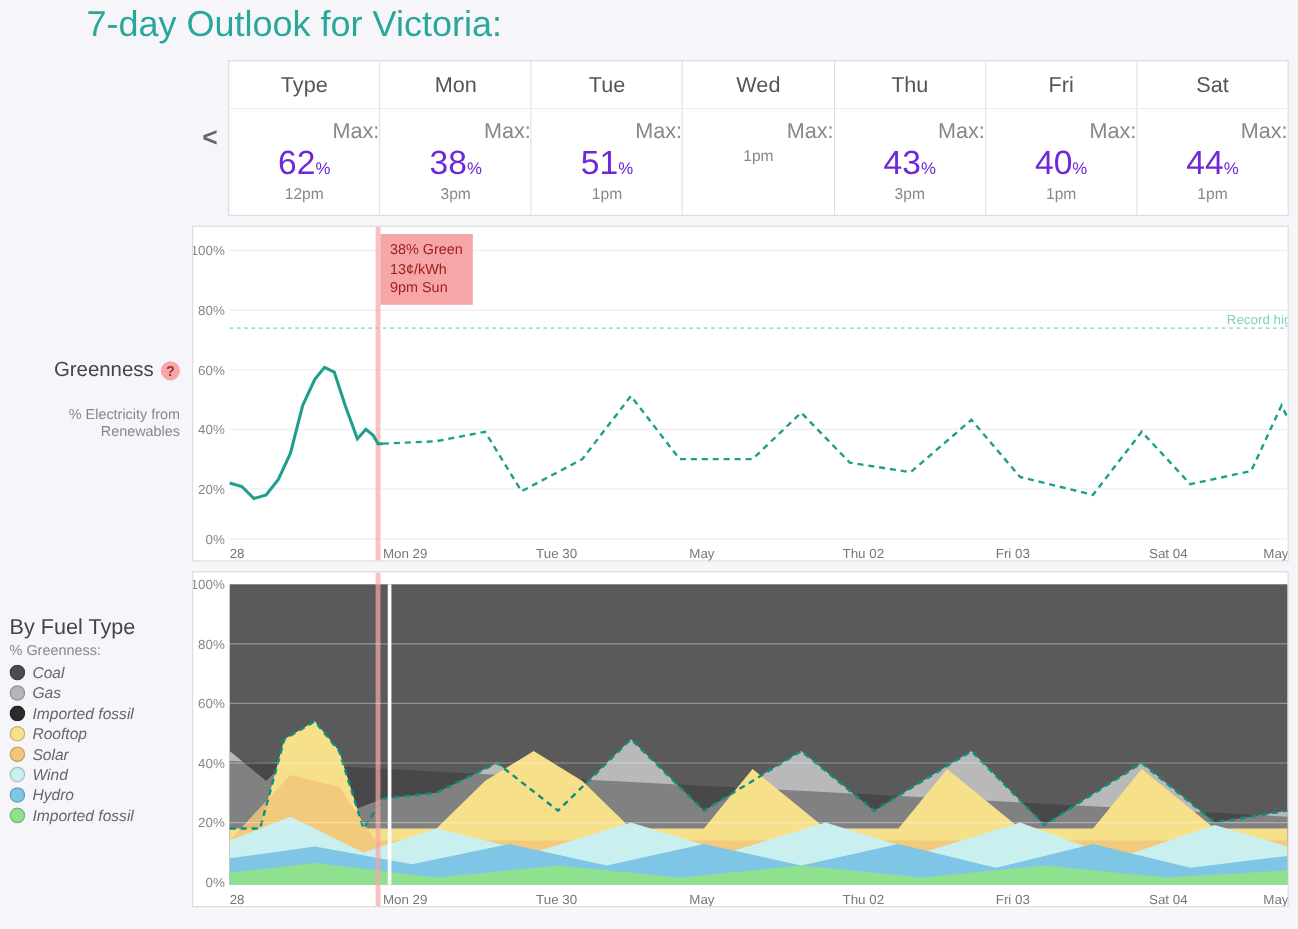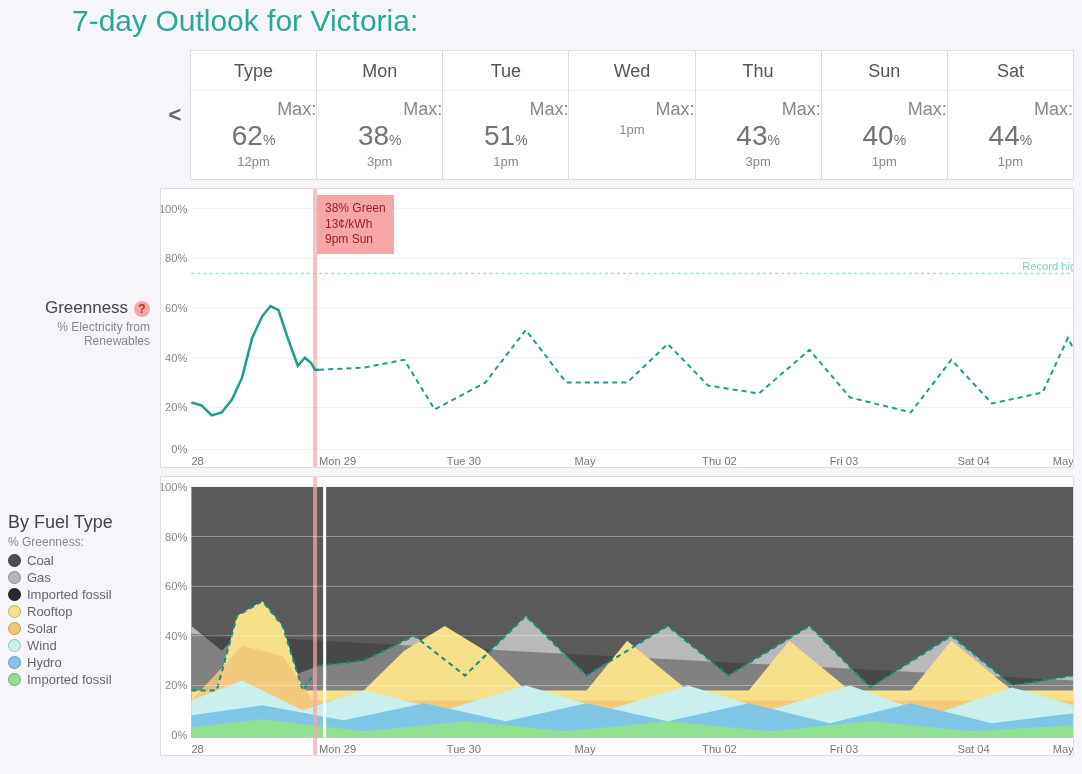--- a/index.html
+++ b/index.html
@@ -37,39 +37,39 @@
   .day {
     flex: 1;
     border: 1px solid #ddd;
     background: #fff;
     text-align: center;
     padding: 10px 0 10px 0;
   }
   .day + .day { border-left: none; }
   .day-name { font-size: 18px; color: #555; padding-bottom: 8px; border-bottom: 1px solid #eee; margin-bottom: 8px;}
   .day-max-label { font-size: 18px; color: #888; text-align: right; }
-  .day-max-val { font-size: 28px; color: #737373; font-weight: 300; }
+  .day-max-val { font-size: 28px; color: #6d28d9; font-weight: 300; }
   .day-max-val .pct { font-size: 14px; }
   .day-time { font-size: 13px; color: #888; margin-top: 2px; }
 
   .chart-block {
     position: relative;
     margin: 8px 8px 0 8px;
     display: flex;
   }
   .chart-label {
     width: 152px;
     padding-right: 10px;
     padding-top: 110px;
     text-align: right;
     font-size: 14px;
     color: #555;
   }
   .chart-label .lab-title { font-size: 17px; color: #444; }
-  .chart-label .lab-sub   { font-size: 12px; color: #888; margin-top: 2px;}
+  .chart-label .lab-sub   { font-size: 12px; color: #888; margin-top: 20px;}
   .help-badge {
     display: inline-block;
     width: 16px; height: 16px;
     border-radius: 50%;
     background: #f6a6a6;
     color: #a03030;
     font-size: 12px;
     font-weight: bold;
     text-align: center;
     line-height: 16px;
@@ -97,21 +97,21 @@
 
   .fuel-label {
     width: 152px;
     padding-right: 10px;
     padding-top: 36px;
     font-size: 13px;
     color: #666;
   }
   .fuel-label h3 { font-size: 18px; color: #444; font-weight: 400; }
   .fuel-label .sub { font-size: 12px; color: #888; margin: 2px 0 4px 0; }
-  .legend-item { display: flex; align-items: center; gap: 6px; margin: 2px 0; font-size: 13px; }
+  .legend-item { display: flex; align-items: center; gap: 6px; margin: 2px 0; font-size: 13px; font-style: italic; }
   .swatch { width: 13px; height: 13px; border-radius: 50%; border: 1px solid rgba(0,0,0,.2); }
 </style>
 </head>
 <body>
 
 <div class="title">7-day Outlook for Victoria:</div>
 
 <div class="days-row">
   <div class="nav-prev">&lt;</div>
 
@@ -138,21 +138,21 @@
       <div class="day-max-label">Max:</div>
       <div class="day-time">1pm</div>
     </div>
     <div class="day">
       <div class="day-name">Thu</div>
       <div class="day-max-label">Max:</div>
       <div class="day-max-val"><span>43</span><span class="pct">%</span></div>
       <div class="day-time">3pm</div>
     </div>
     <div class="day">
-      <div class="day-name">Sun</div>
+      <div class="day-name">Fri</div>
       <div class="day-max-label">Max:</div>
       <div class="day-max-val"><span>40</span><span class="pct">%</span></div>
       <div class="day-time">1pm</div>
     </div>
     <div class="day">
       <div class="day-name">Sat</div>
       <div class="day-max-label">Max:</div>
       <div class="day-max-val"><span>44</span><span class="pct">%</span></div>
       <div class="day-time">1pm</div>
     </div>

